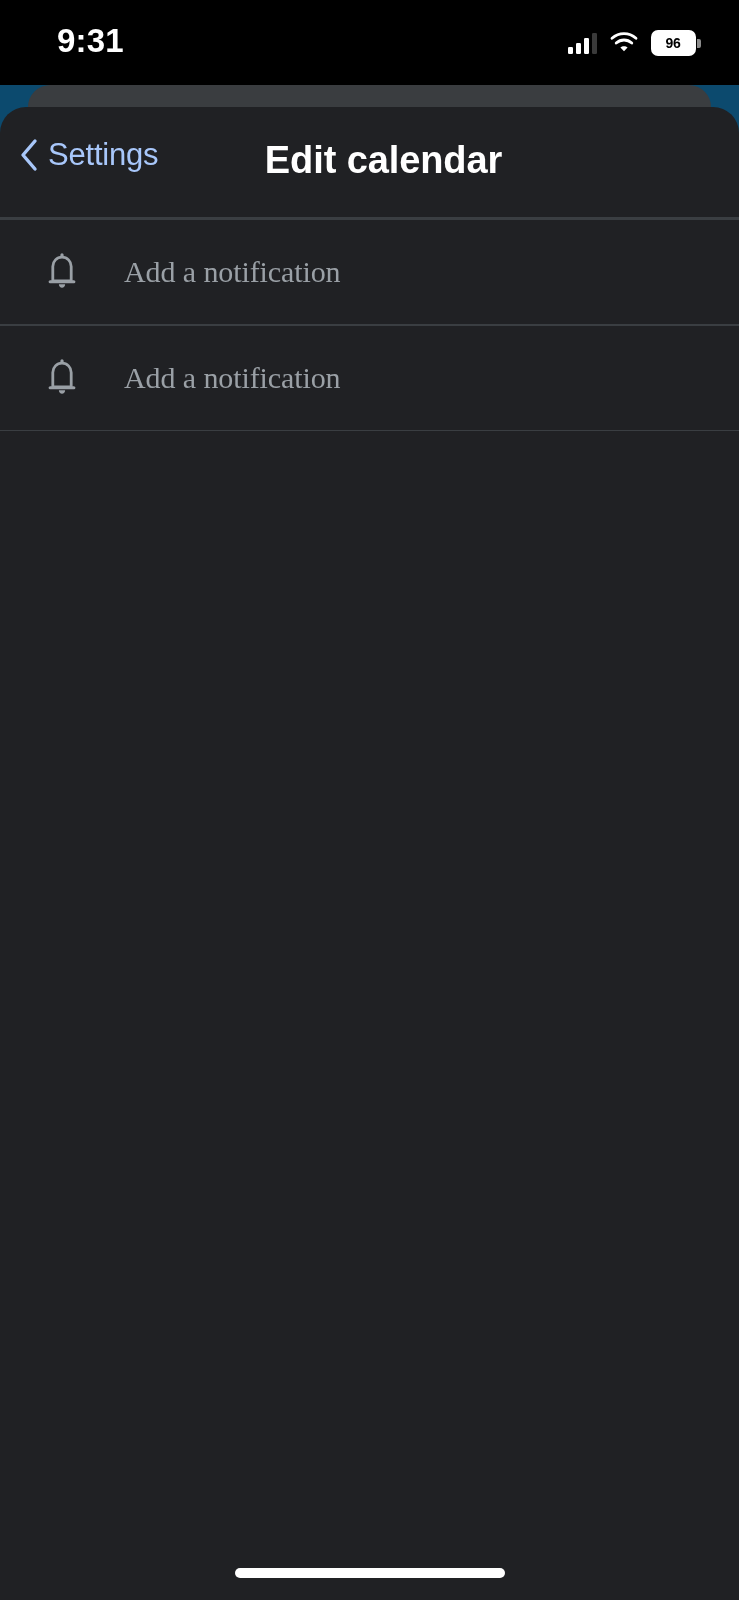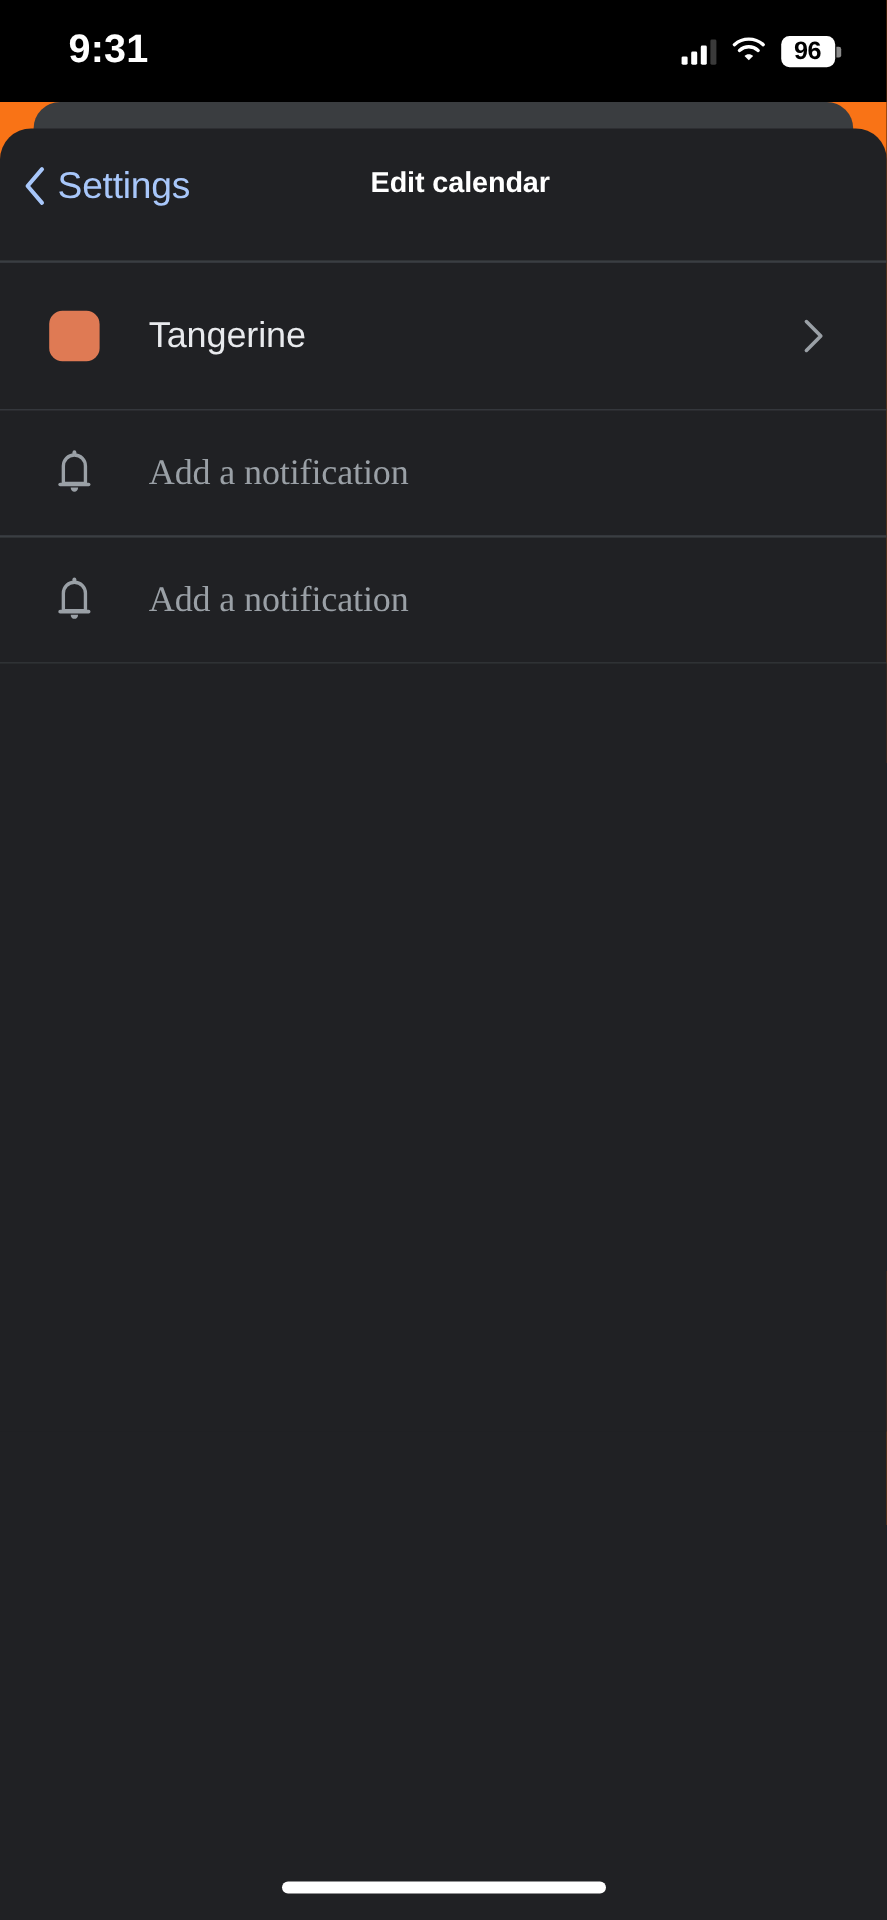--- a/index.html
+++ b/index.html
@@ -2,21 +2,21 @@
 <html><head>
 <meta charset="utf-8">
 <style>
   * { margin:0; padding:0; box-sizing:border-box; }
   html,body {
     width:739px; height:1600px;
     background:#000;
     font-family:"Liberation Sans", sans-serif;
     overflow:hidden;
   }
-  #screen { position:relative; width:739px; height:1600px; background:#f97316; }
+  #screen { position:relative; width:739px; height:1600px; background:#0c4a6e; }
 
   
   .statusbar {
     position:absolute; top:0; left:0; width:739px; height:85px;
     background:#000; z-index:40;
   }
   .sb-time {
     position:absolute; left:57px; top:22px;
     font-size:33px; font-weight:600; color:#fff;
     letter-spacing:0.2px;
@@ -34,21 +34,21 @@
 
   .wifi { width:28px; height:21px; }
 
   .batt {
     position:relative; display:flex; align-items:center;
   }
   .batt-body {
     width:45px; height:26px; background:#fff; border-radius:7px;
     display:flex; align-items:center; justify-content:center;
   }
-  .batt-num { font-size:21px; font-weight:700; color:#000; letter-spacing:-0.3px; }
+  .batt-num { font-size:14px; font-weight:700; color:#000; letter-spacing:-0.3px; }
   .batt-cap {
     width:4px; height:9px; background:#fff; opacity:.55;
     border-radius:0 2px 2px 0; margin-left:1.5px;
   }
 
   
   .sheet-back {
     position:absolute; top:85px; left:28px; width:683px; height:60px;
     background:#3a3d40; border-radius:22px 22px 0 0; z-index:5;
   }
@@ -63,21 +63,21 @@
   .back {
     position:absolute; left:18px; top:30px;
     display:flex; align-items:center; gap:8px;
     cursor:pointer;
     justify-content:center;
   }
   .back-chev { width:22px; height:34px; display:block; }
   .back-label { font-size:31px; color:#A8C7FA; letter-spacing:-0.2px; }
   .nav-title {
     position:absolute; left:0; right:0; top:32px;
-    text-align:center; font-size:24px; font-weight:700; color:#fff;
+    text-align:center; font-size:38px; font-weight:700; color:#fff;
     letter-spacing:-0.1px;
     padding-left:28px;
   }
 
   
   .divider { height:1.5px; background:#3a3e42; width:100%; }
 
   .row { position:relative; display:flex; align-items:center; }
   .row-lead {
     width:124px; flex:0 0 124px;
@@ -160,31 +160,20 @@
           </svg>
         </span>
         <span class="back-label">Settings</span>
       </div>
       <div class="nav-title">Edit calendar</div>
     </div>
 
 
     <div class="divider"></div>
 
-    <div class="row row-color">
-      <div class="row-lead">
-        <span class="swatch"></span>
-      </div>
-      <div class="row-title">Tangerine</div>
-      <div class="row-trail">
-        <svg class="chev-right" viewBox="0 0 18 30" fill="none">
-          <path d="M3 3l12 12L3 27" stroke="#9aa0a6" stroke-width="3" stroke-linecap="round" stroke-linejoin="round"></path>
-        </svg>
-      </div>
-    </div>
 
     <div class="divider"></div>
 
     <div class="row row-notif">
       <div class="row-lead">
         <span>
           <svg class="bell" viewBox="0 0 40 42" fill="none">
             <path d="M20 6.2c-5.2 0-9.2 4.1-9.2 9.2v14.4h18.4V15.4c0-5.1-4-9.2-9.2-9.2z" stroke="#9aa0a6" stroke-width="2.8" stroke-linejoin="round"></path>
             <rect x="18.4" y="2.2" width="3.2" height="4.6" rx="1.6" fill="#9aa0a6"></rect>
             <rect x="6.6" y="29.2" width="26.8" height="3.1" rx="1.5" fill="#9aa0a6"></rect>

